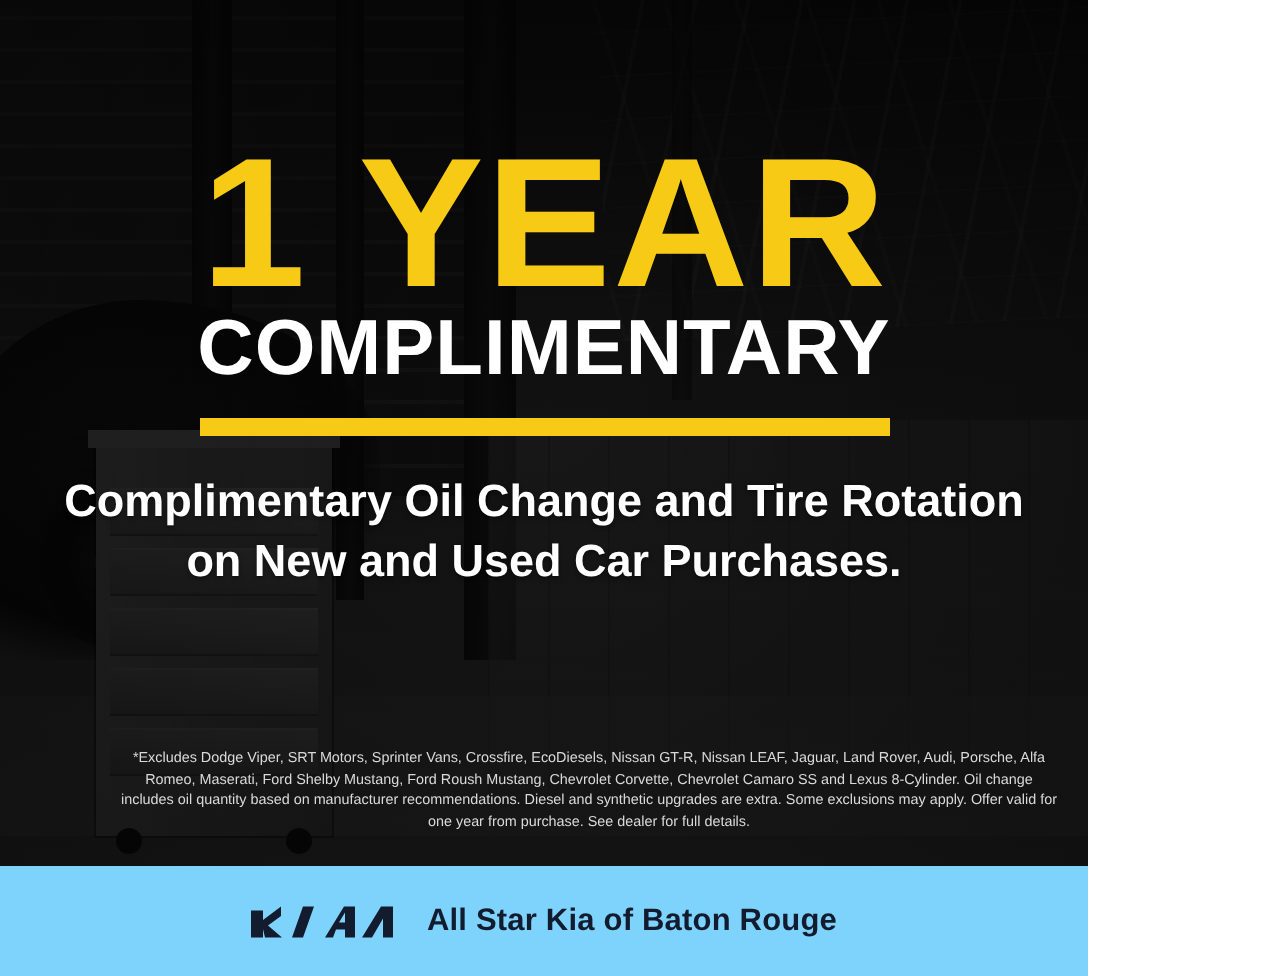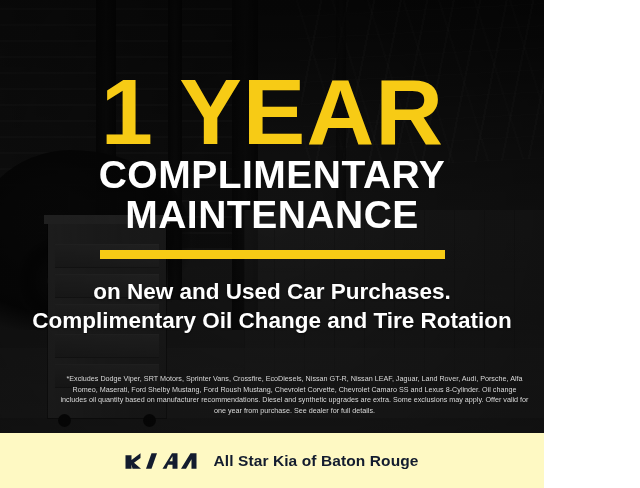--- a/index.html
+++ b/index.html
@@ -170,21 +170,21 @@
     text-align:center;
     box-sizing:border-box;
     margin-left:45px;
   }
 
   
   .footer{
     position:absolute;
     left:0; right:0; bottom:0;
     height:55px;
-    background:#fef9c3;
+    background:#7dd3fc;
     display:flex;
     align-items:center;
     justify-content:center;
     gap:14px;
   }
   .kia-logo{display:block;}
   .dealer{
     font-size:15.5px;
     font-weight:bold;
     color:#131c2e;
@@ -217,25 +217,24 @@
       <div class="drawer" style="top:142px"></div>
       <div class="caster" style="left:10px"></div>
       <div class="caster" style="right:10px"></div>
     </div>
   </div>
   <div class="scrim"></div>
 
   <div class="content">
     <div class="headline">1 YEAR</div>
     <div class="sub1">COMPLIMENTARY</div>
-    <div class="sub2">MAINTENANCE</div>
     <div class="rule"></div>
     <div class="offer">
+      <div>Complimentary Oil Change and Tire Rotation</div>
       <div>on New and Used Car Purchases.</div>
-      <div>Complimentary Oil Change and Tire Rotation</div>
     </div>
   </div>
 
   <div class="disclaimer">*Excludes Dodge Viper, SRT Motors, Sprinter Vans, Crossfire, EcoDiesels, Nissan GT-R, Nissan LEAF, Jaguar, Land Rover, Audi, Porsche, Alfa Romeo, Maserati, Ford Shelby Mustang, Ford Roush Mustang, Chevrolet Corvette, Chevrolet Camaro SS and Lexus 8-Cylinder. Oil change includes oil quantity based on manufacturer recommendations. Diesel and synthetic upgrades are extra. Some exclusions may apply. Offer valid for one year from purchase. See dealer for full details.</div>
 
   <div class="footer">
     <span>
       <svg class="kia-logo" width="74" height="22" viewBox="0 0 296 86" aria-hidden="true">
         <g fill="#131C2E">
 

